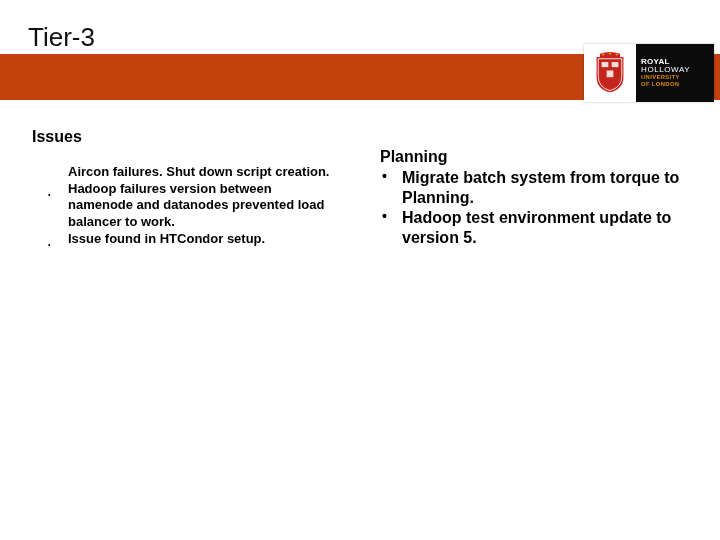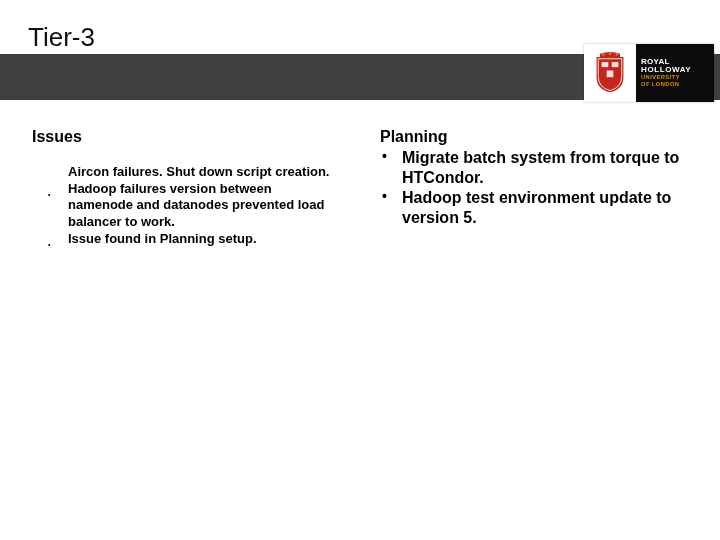--- a/index.html
+++ b/index.html
@@ -1,31 +1,31 @@
 <!DOCTYPE html>
 <html><head>
 <meta charset="utf-8">
 <style>
   * { margin: 0; padding: 0; box-sizing: border-box; }
   html, body { width: 720px; height: 540px; font-family: "Segoe UI", Arial, sans-serif; background: #fff; color: #000; }
   .slide { width: 720px; height: 528px; position: relative; }
   .title-area { padding: 22px 0 0 28px; height: 54px; }
   .title-area h1 { font-size: 26px; font-weight: 400; color: #111; }
-  .band { background: #404040; height: 46px; width: 100%; display: flex; justify-content: flex-end; align-items: center; padding-right: 6px; }
+  .band { background: #c2410c; height: 46px; width: 100%; display: flex; justify-content: flex-end; align-items: center; padding-right: 6px; }
   .logo { height: 58px; width: 130px; background: #fff; display: flex; align-items: stretch; margin-top: -8px; box-shadow: 0 0 2px rgba(0,0,0,0.3); }
   .crest-side { width: 52px; background: #fff; display: flex; align-items: center; justify-content: center; }
   .crest { width: 34px; height: 42px; }
   .text-side { flex: 1; background: #0b0b0b; display: flex; flex-direction: column; justify-content: center; padding-left: 5px; }
   .logo-line1 { color: #fff; font-size: 8px; font-weight: 700; letter-spacing: 0.3px; line-height: 1.05; font-family: Arial, sans-serif; }
-  .logo-line2 { color: #fff; font-size: 8px; font-weight: 700; letter-spacing: 0.6px; line-height: 1.05; font-family: Arial, sans-serif; }
+  .logo-line2 { color: #fff; font-size: 8px; font-weight: 400; letter-spacing: 0.6px; line-height: 1.05; font-family: Arial, sans-serif; }
   .logo-line3 { color: #e08a00; font-size: 5.8px; font-weight: 700; letter-spacing: 0.4px; line-height: 1.2; font-family: Arial, sans-serif; }
   .content { display: flex; padding: 28px 24px 0 32px; gap: 40px; }
   .col { flex: 1; }
   .col-left { max-width: 300px; }
-  .col-right { max-width: 310px; padding-left: 8px; }
+  .col-right { max-width: 310px; padding-left: 8px; margin-top: 20px; }
   .heading { font-size: 16px; font-weight: 700; margin-bottom: 18px; }
   .heading-tight { font-size: 16px; font-weight: 700; margin-bottom: 2px; }
   ul.tiny { list-style: none; padding-left: 36px; }
   ul.tiny li { position: relative; font-size: 13px; line-height: 1.28; margin-bottom: 0; font-weight: 600; }
   ul.tiny li::before { content: "•"; position: absolute; left: -20px; top: 10px; font-size: 7px; }
   ul.tiny li.nobullet::before { content: ""; }
   ul.big { list-style: none; padding-left: 0; }
   ul.big li { position: relative; font-size: 16px; line-height: 1.25; font-weight: 700; padding-left: 22px; }
   ul.big li::before { content: "•"; position: absolute; left: 2px; top: 0; font-size: 14px; }
 </style>
@@ -61,25 +61,25 @@
       </div>
     </div>
   </div>
 
   <div class="content">
     <div class="col col-left">
       <div class="heading">Issues</div>
       <ul class="tiny">
         <li class="nobullet">Aircon failures. Shut down script creation.</li>
         <li>Hadoop failures version between namenode and datanodes prevented load balancer to work.</li>
-        <li>Issue found in Planning setup.</li>
+        <li>Issue found in HTCondor setup.</li>
       </ul>
     </div>
     <div class="col col-right">
       <div class="heading-tight">Planning</div>
       <ul class="big">
-        <li>Migrate batch system from torque to HTCondor.</li>
+        <li>Migrate batch system from torque to Planning.</li>
         <li>Hadoop test environment update to version 5.</li>
       </ul>
     </div>
   </div>
 
 </div>
 
 </body></html>

